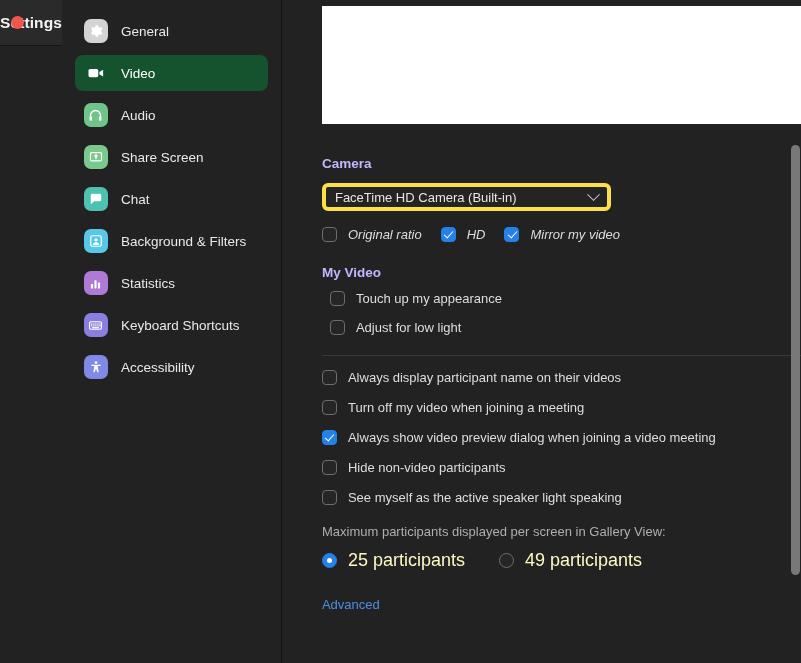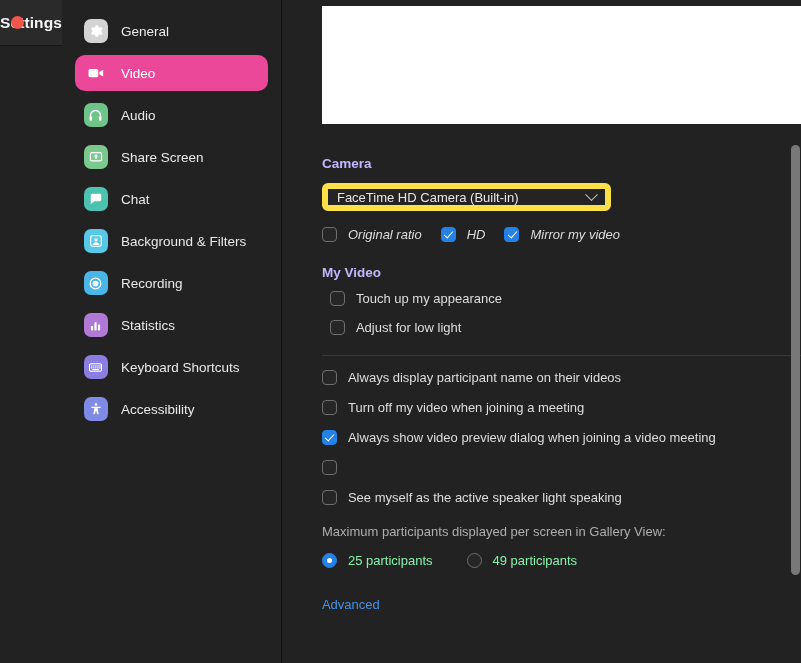--- a/index.html
+++ b/index.html
@@ -62,21 +62,21 @@
   }
   .nav-item {
     display: flex;
     align-items: center;
     height: 36px;
     margin: 0 13px 6px 13px;
     padding-left: 9px;
     border-radius: 8px;
     cursor: pointer;
   }
-  .nav-item.active { background: #ec4899; border-radius: 10px; }
+  .nav-item.active { background: #14532d; }
   .nav-icon {
     width: 24px; height: 24px;
     flex: 0 0 24px;
     border-radius: 7px;
     display: flex;
     align-items: center;
     justify-content: center;
   }
   .nav-icon svg { display: block; }
   .nav-label {
@@ -110,21 +110,21 @@
     font-weight: bold;
     color: #c4b5fd;
     margin-top: 20px;
   }
 
   
   #camera-select {
     margin-top: 12px;
     width: 289px;
     height: 28px;
-    border: 6px solid #fde047;
+    border: 4px solid #fde047;
     border-radius: 6px;
     background: #242424;
     display: flex;
     align-items: center;
     padding: 0 9px;
     cursor: pointer;
   }
   #camera-select .val {
     flex: 1 1 auto;
     font-size: 13px;
@@ -225,22 +225,22 @@
   .rb.on::after {
     content: "";
     position: absolute;
     left: 4px; top: 4px;
     width: 5px; height: 5px;
     border-radius: 50%;
     background: #ffffff;
   }
   .rb-label {
     margin-left: 11px;
-    font-size: 13px;
-    color: #86efac;
+    font-size: 18px;
+    color: #fef9c3;
   }
 
   #advanced-link {
     display: inline-block;
     margin-top: 26px;
     font-size: 13px;
     color: #4a90e2;
     cursor: pointer;
   }
 
@@ -321,29 +321,20 @@
         </div>
         <div class="nav-item">
           <span class="nav-icon" style="background: rgb(87, 200, 232);">
             <svg width="14" height="14" viewBox="0 0 24 24">
               <rect fill="none" stroke="#ffffff" stroke-width="2" x="3" y="3" width="18" height="18" rx="3"></rect>
               <circle fill="#ffffff" cx="12" cy="10" r="2.8"></circle>
               <path fill="#ffffff" d="M6.5 19c0-3 2.6-5 5.5-5s5.5 2 5.5 5z"></path>
             </svg>
           </span>
           <span class="nav-label">Background &amp; Filters</span>
-        </div>
-        <div class="nav-item">
-          <span class="nav-icon" style="background: rgb(74, 182, 232);">
-            <svg width="15" height="15" viewBox="0 0 24 24">
-              <circle fill="none" stroke="#ffffff" stroke-width="2" cx="12" cy="12" r="8.5"></circle>
-              <circle fill="#ffffff" cx="12" cy="12" r="4.6"></circle>
-            </svg>
-          </span>
-          <span class="nav-label">Recording</span>
         </div>
         <div class="nav-item">
           <span class="nav-icon" style="background: rgb(176, 121, 214);">
             <svg width="13" height="13" viewBox="0 0 24 24">
               <rect fill="#ffffff" x="3.5" y="13" width="4" height="8" rx="1"></rect>
               <rect fill="#ffffff" x="10" y="6" width="4" height="15" rx="1"></rect>
               <rect fill="#ffffff" x="16.5" y="10" width="4" height="11" rx="1"></rect>
             </svg>
           </span>
           <span class="nav-label">Statistics</span>
@@ -433,20 +424,21 @@
               <div class="cb-row">
                 <span class="cb"></span>
                 <span class="cb-label">Turn off my video when joining a meeting</span>
               </div>
               <div class="cb-row">
                 <span class="cb on"></span>
                 <span class="cb-label">Always show video preview dialog when joining a video meeting</span>
               </div>
               <div class="cb-row">
                 <span class="cb"></span>
+                <span class="cb-label">Hide non-video participants</span>
               </div>
               <div class="cb-row">
                 <span class="cb"></span>
                 <span class="cb-label">See myself as the active speaker light speaking</span>
               </div>
             </div>
 
           <div class="hint">Maximum participants displayed per screen in Gallery View:</div>
           <div class="radio-group" id="gallery-choices">
               <div class="rb-row">

